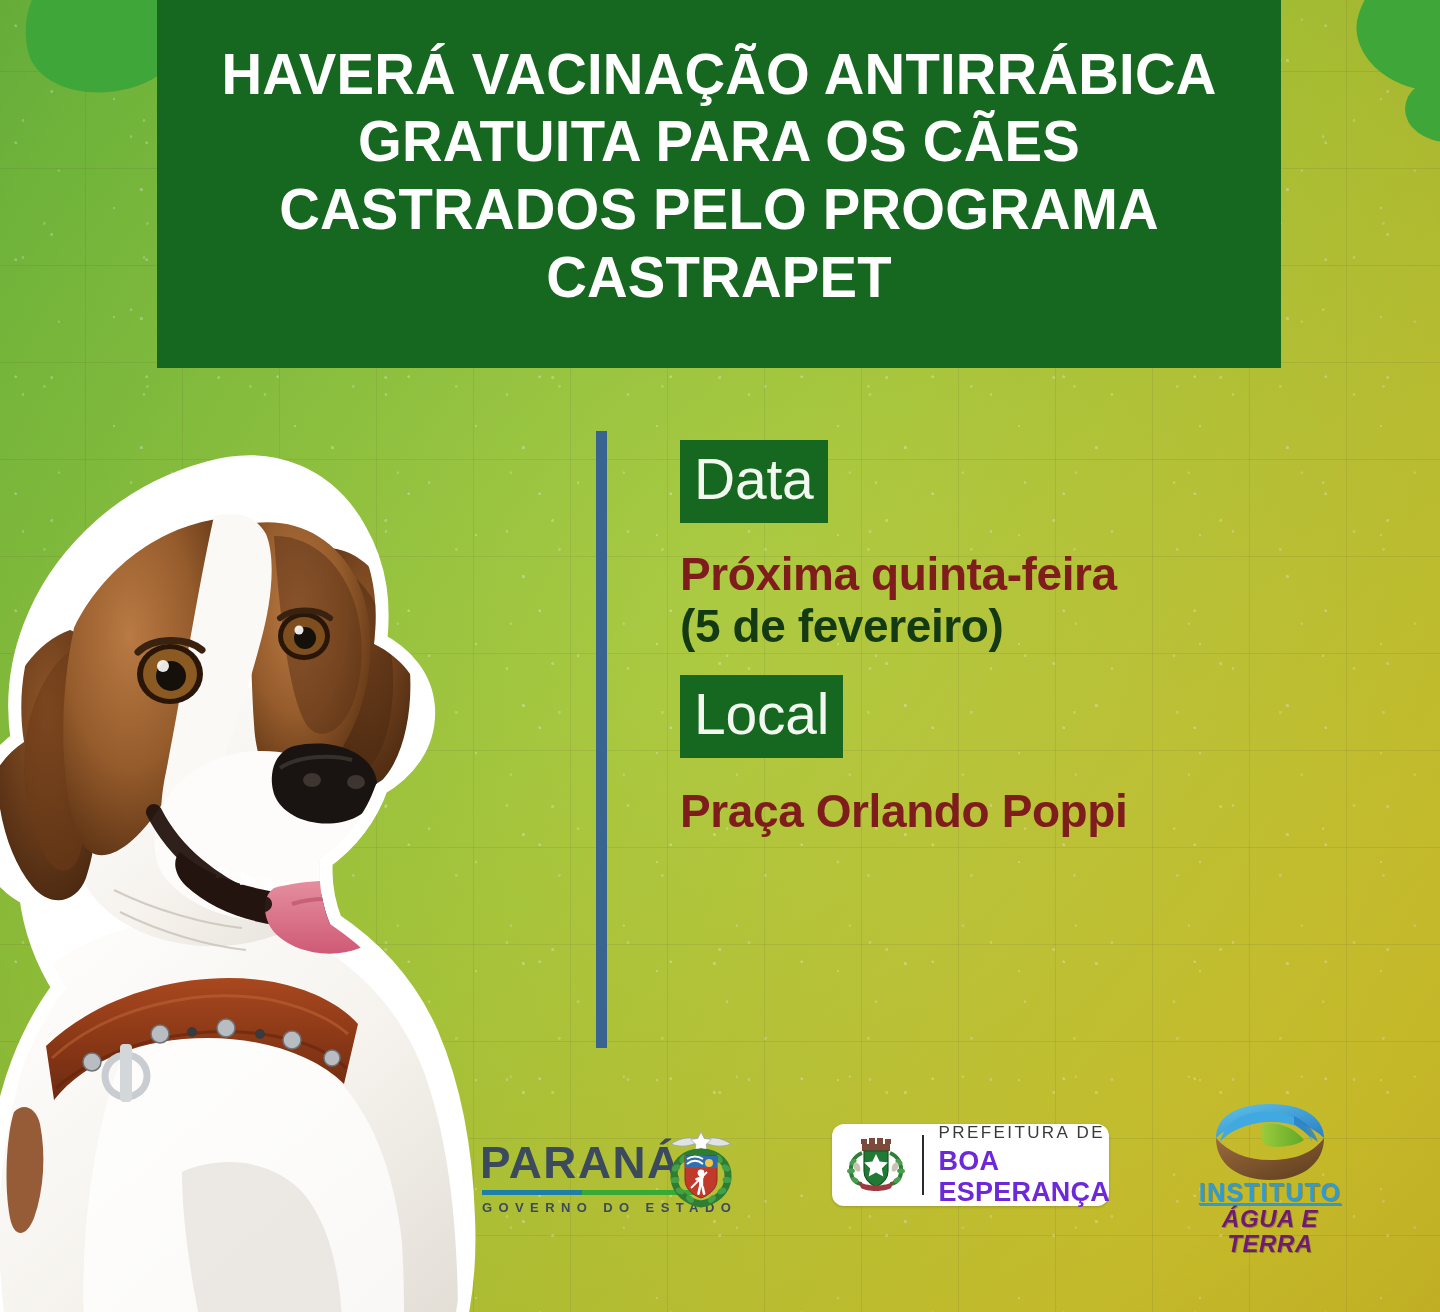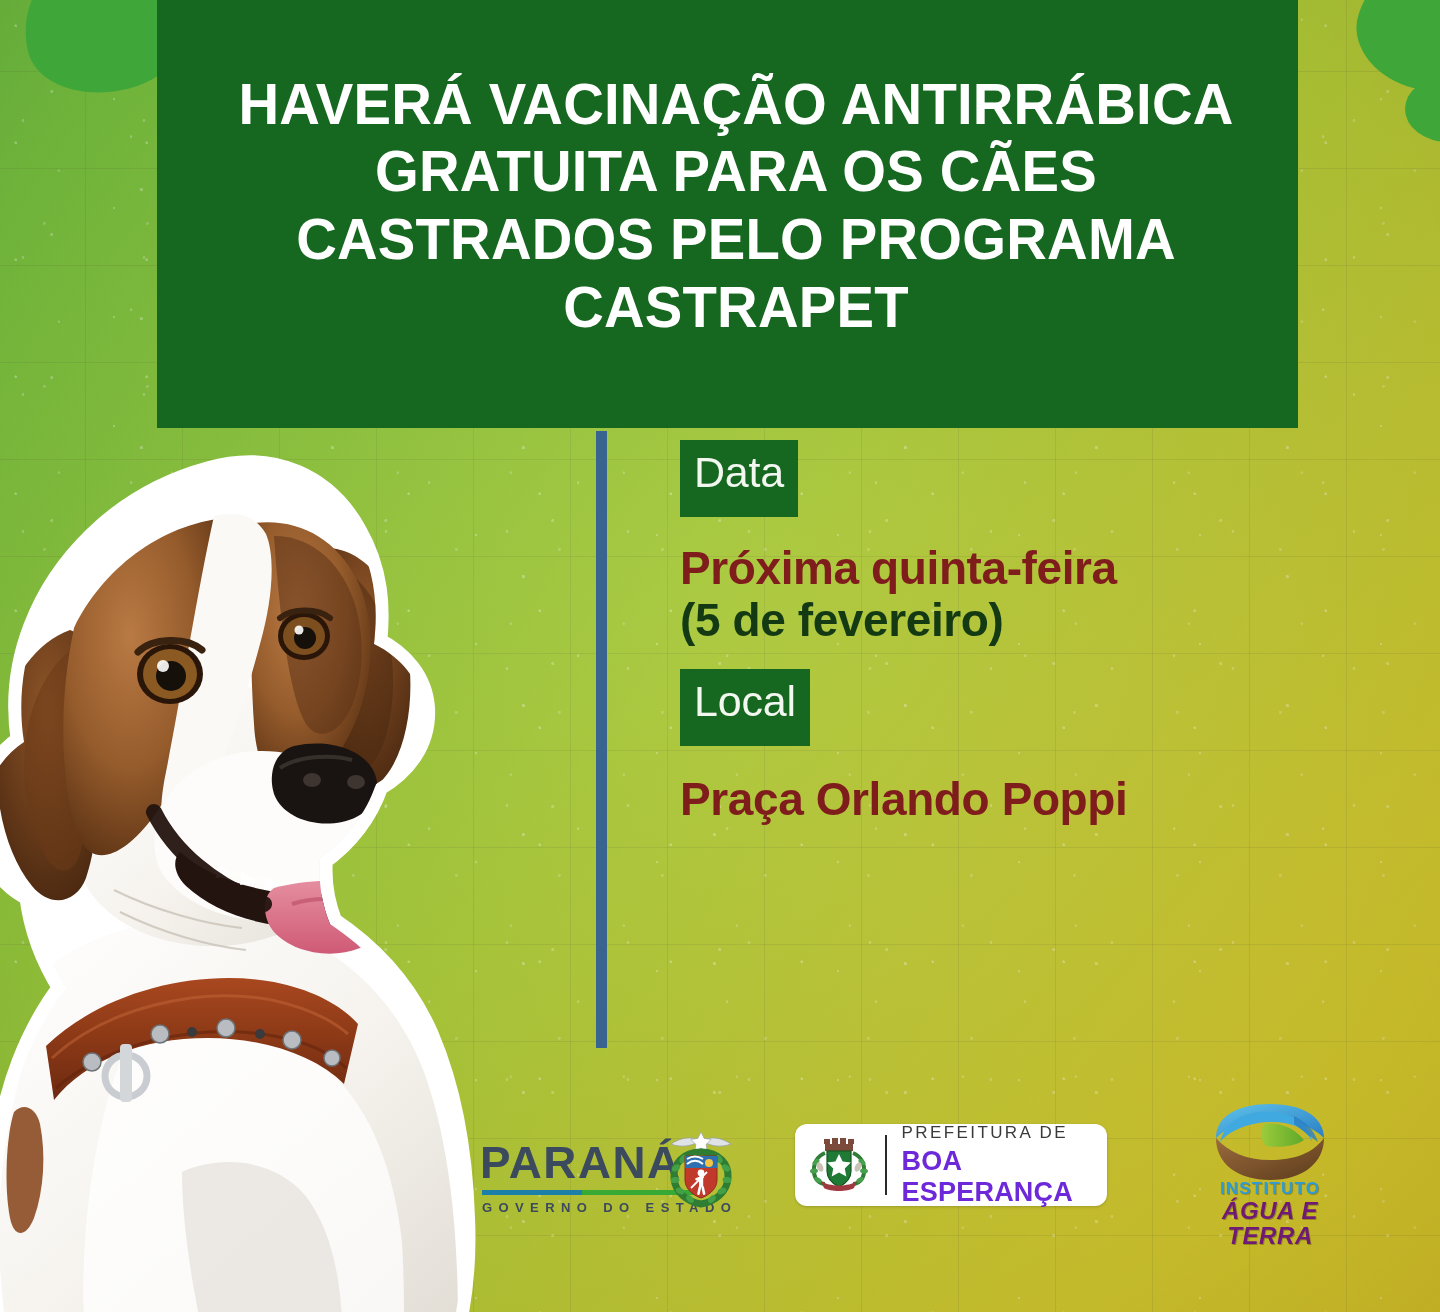--- a/index.html
+++ b/index.html
@@ -67,23 +67,23 @@
     left:1360px;top:-48px;width:152px;height:140px;
     border-radius:52% 48% 55% 45% / 62% 50% 50% 38%;
     transform:rotate(18deg);
   }
   .blob-e{
     left:1405px;top:76px;width:86px;height:66px;
     border-radius:50%;
   }
   
   .banner{
-    position:absolute;left:157px;top:0;width:1124px;height:428px;
+    position:absolute;left:157px;top:0;width:1124px;height:368px;
     background:#16671f;
-    display:flex;align-items:center;justify-content:center;padding-left:17px;
+    display:flex;align-items:center;justify-content:center;
   }
   .headline{
     margin:0;padding:0 24px 18px;
     color:#ffffff;
     font-family:"Liberation Sans", sans-serif;
     font-weight:bold;
     font-size:58px;
     line-height:1.165;
     letter-spacing:.2px;
     text-align:center;
@@ -100,22 +100,22 @@
   .rule{
     position:absolute;left:596px;top:431px;width:11px;height:617px;
     background:#3a6490;z-index:3;
   }
   .info{
     position:absolute;left:680px;top:440px;width:640px;z-index:3;
     color:#173d17;
   }
   .tag{
     display:inline-block;background:#16671f;color:#f2f7f0;
-    font-size:43px;line-height:1;font-weight:400;
-    padding:11px 14px 23px 14px;
+    font-size:57px;line-height:1;font-weight:400;
+    padding:11px 14px 15px 14px;
     font-family:"Liberation Sans", sans-serif;
     letter-spacing:-.2px;
   }
   .val{
     display:block;font-size:46px;line-height:1.04;
     font-weight:700;letter-spacing:-.4px;color:#7f1d1d;
     font-family:"Liberation Sans", sans-serif;
   }
   .val.bold{font-weight:bold;color:#143a14;}
   .r-data{margin-top:0;}
@@ -142,44 +142,45 @@
     position:absolute;left:2px;top:64px;width:218px;height:5px;
     background:linear-gradient(to right,#1b7fa8 0 46%, #39a935 46% 100%);
   }
   .pr-sub{
     position:absolute;left:2px;top:74px;
     font-size:13px;letter-spacing:6.4px;color:#3c4a5e;font-weight:bold;
     font-family:"Liberation Sans", sans-serif;
   }
   .pr-crest{position:absolute;left:185px;top:2px;width:72px;height:80px;}
   .logo-prefeitura{
-    position:absolute;left:795px;top:28px;width:312px;height:82px;
+    position:absolute;left:832px;top:28px;width:277px;height:82px;
     background:#ffffff;border-radius:12px;
     display:flex;align-items:center;
     box-shadow:0 1px 3px rgba(0,0,0,.18);
   }
   .pf-crest{width:62px;height:62px;margin-left:13px;flex:none;}
   .pf-div{width:1.6px;height:60px;background:#2b2b2b;margin:0 15px;flex:none;}
   .pf-text{display:flex;flex-direction:column;justify-content:center;}
   .pf-top{
     font-size:17px;letter-spacing:2.4px;color:#3a3a3a;font-weight:400;
     font-family:"Liberation Sans", sans-serif;
   }
   .pf-bot{
     font-size:27px;letter-spacing:.2px;color:#6d28d9;font-weight:bold;
     font-family:"Liberation Sans", sans-serif;margin-top:3px;
   }
   .logo-iat{
     position:absolute;left:1180px;top:6px;width:180px;height:140px;text-align:center;
   }
   .iat-mark{width:124px;height:80px;margin:0 auto;display:block;}
   .iat-t1{
-    font-size:17px;font-weight:bold;letter-spacing:1.2px;color:#2f9bd4;
+    font-size:25px;font-weight:bold;letter-spacing:1.2px;color:#2f9bd4;
     font-family:"Liberation Sans", sans-serif;line-height:1;margin-top:-2px;
     text-shadow:1px 1px 0 rgba(0,0,0,.25);
+    text-decoration:underline;
   }
   .iat-t2{
     font-size:24px;font-weight:bold;letter-spacing:.6px;color:#701a75;
     font-family:"Liberation Sans", sans-serif;line-height:1.05;margin-top:1px;
     text-shadow:1px 1px 0 rgba(0,0,0,.25);
     font-style:italic;
   }
 </style>
 </head>
 <body>

